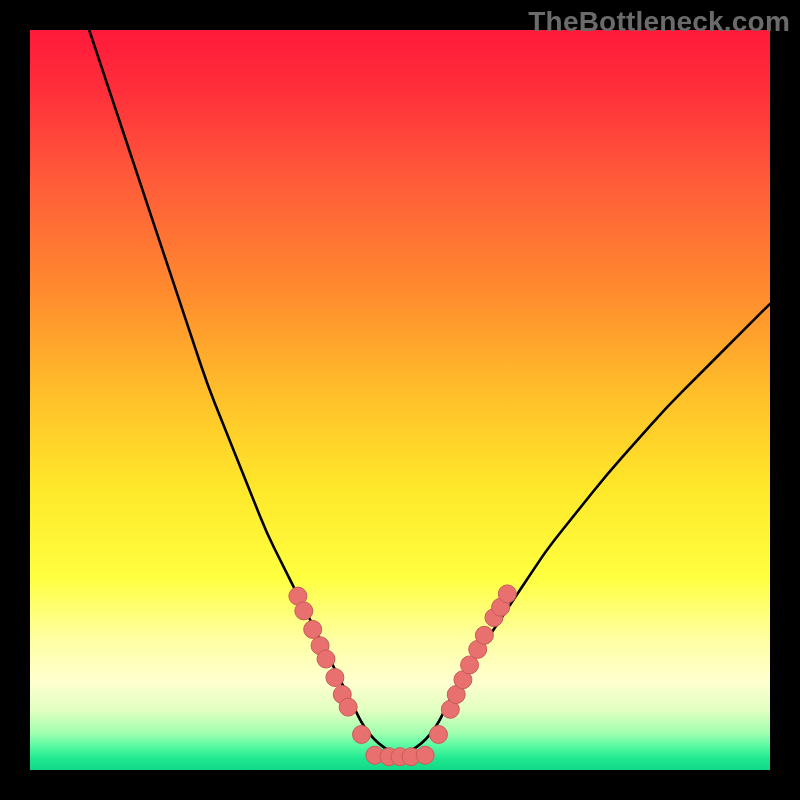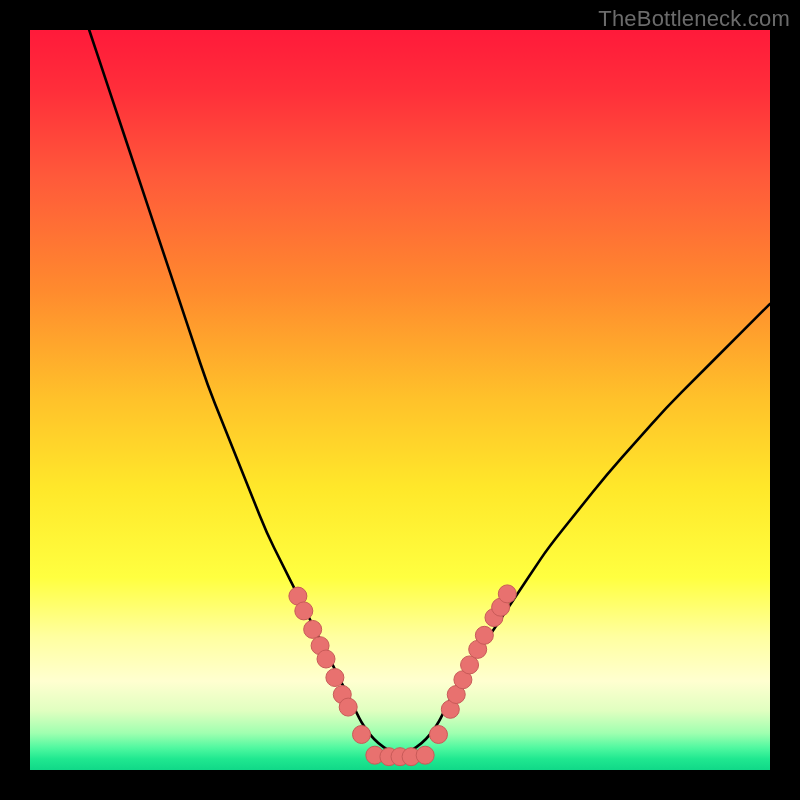--- a/index.html
+++ b/index.html
@@ -31,22 +31,22 @@
       #50f8a0 97%,
       #20e890 98.5%,
       #10d888 100%
     );
   }
   .watermark {
     position: absolute;
     top: 6px;
     right: 10px;
     font-family: Arial, Helvetica, sans-serif;
-    font-size: 22px;
-    font-weight: 400;
+    font-size: 28px;
+    font-weight: 700;
     color: #6b6b6b;
     letter-spacing: 0.2px;
     user-select: none;
   }
   svg.plot {
     position: absolute;
     left: 30px;
     top: 30px;
     width: 740px;
     height: 740px;

